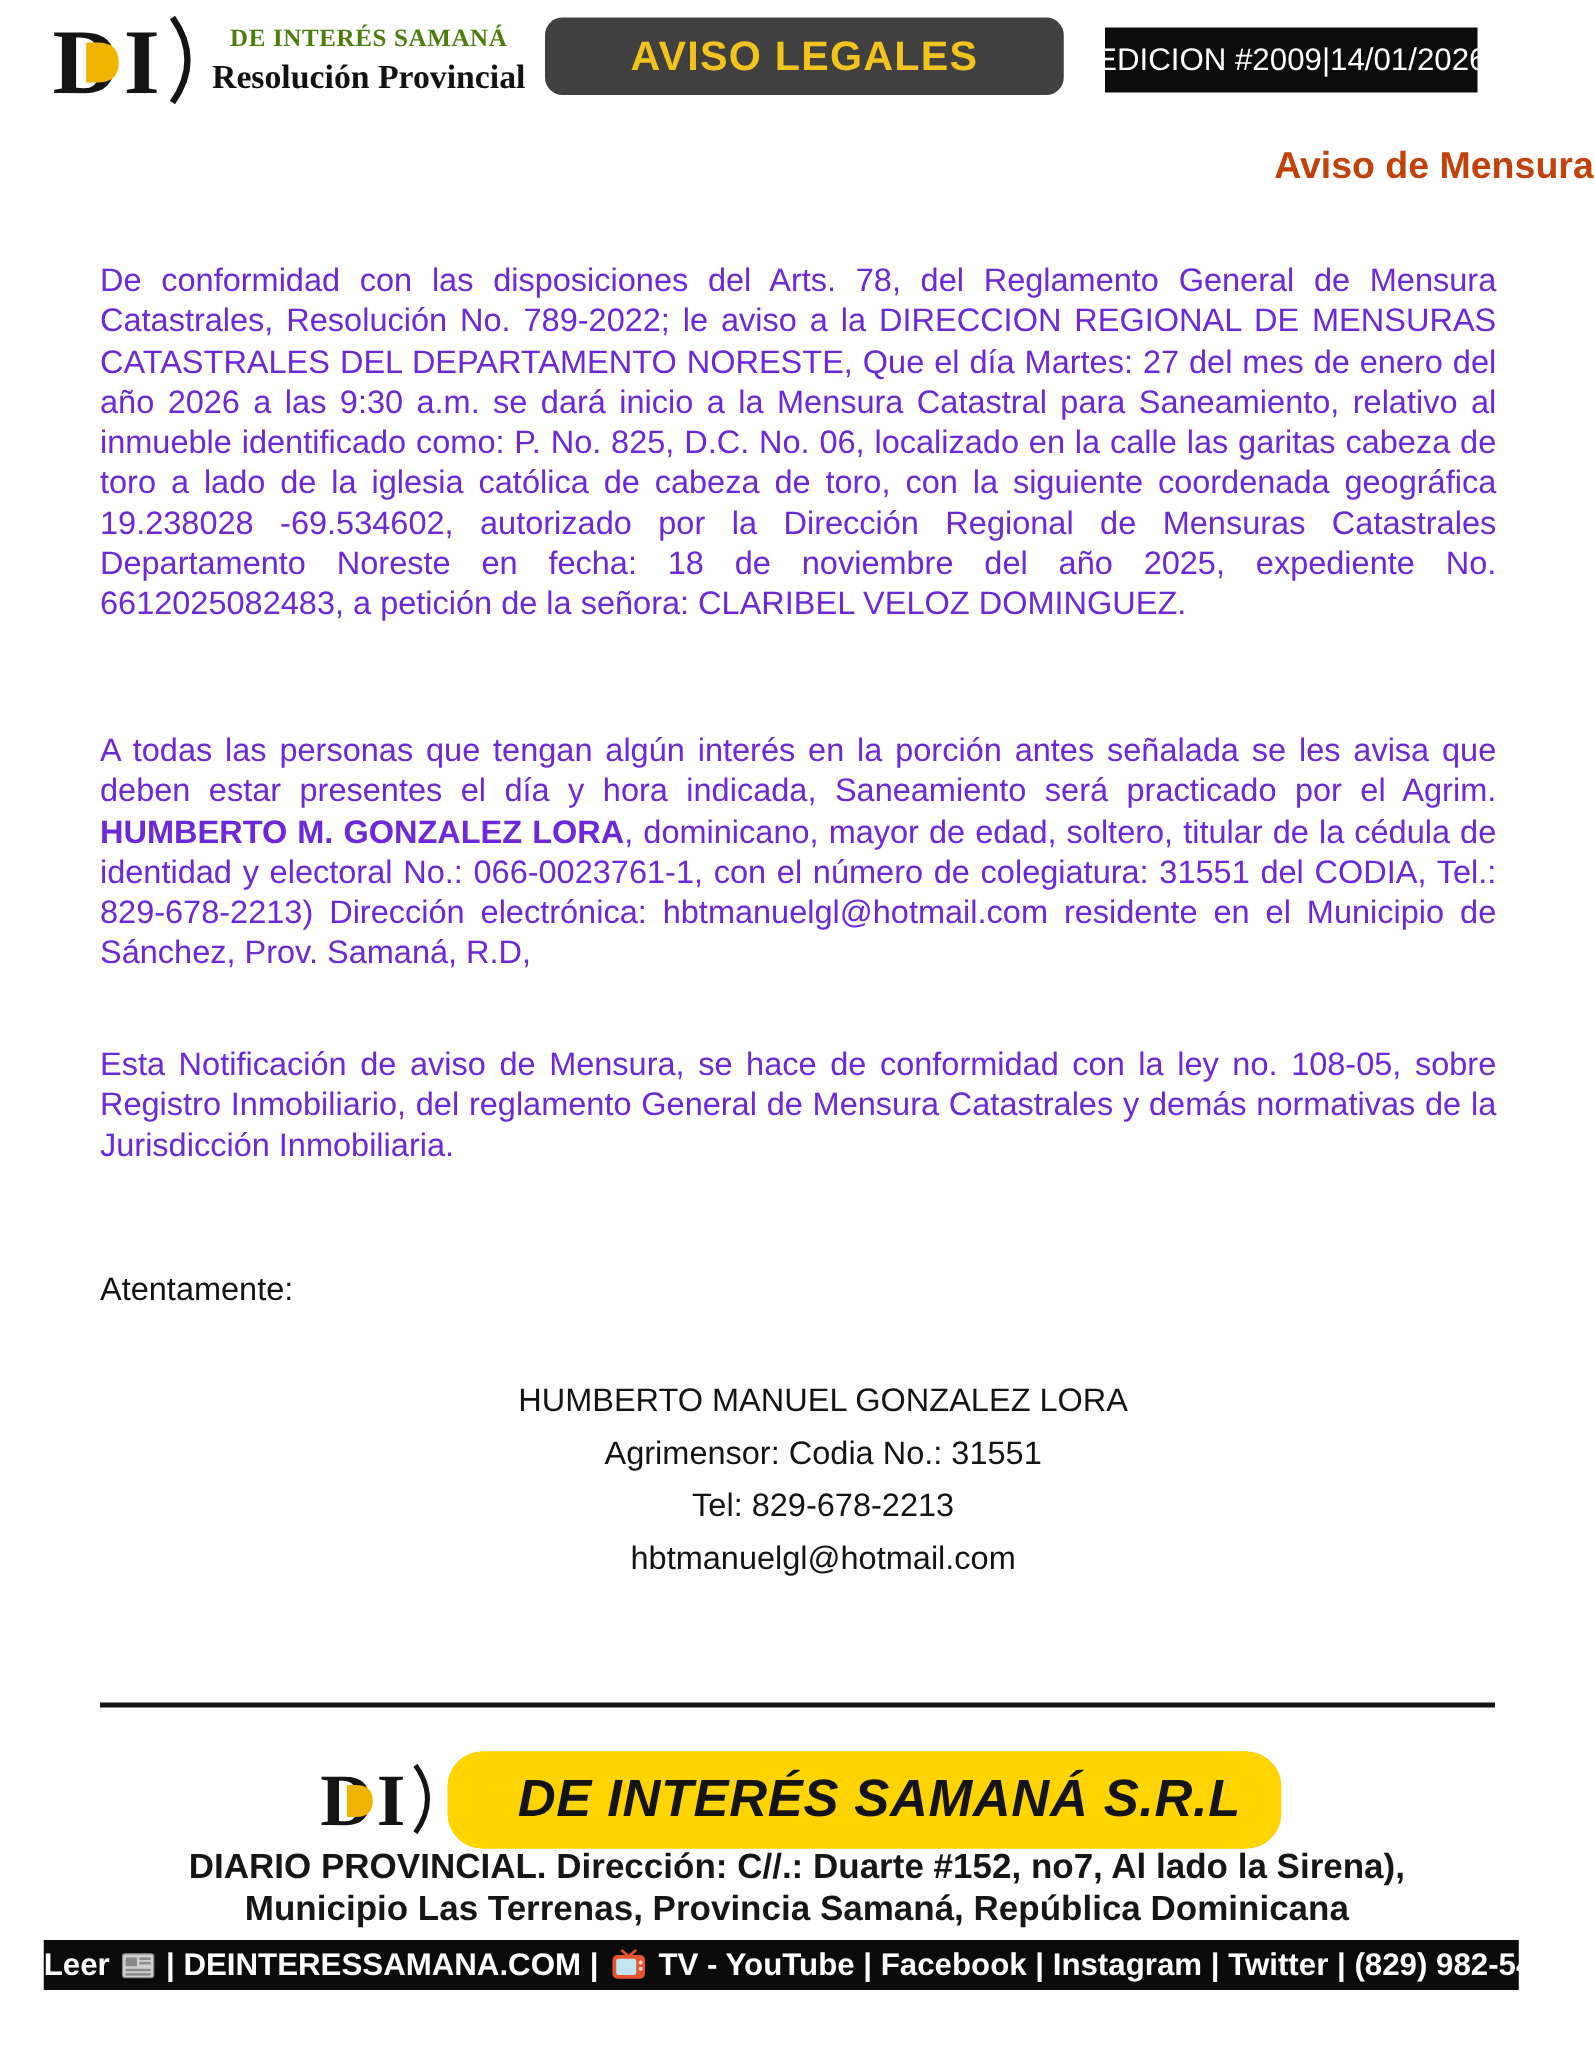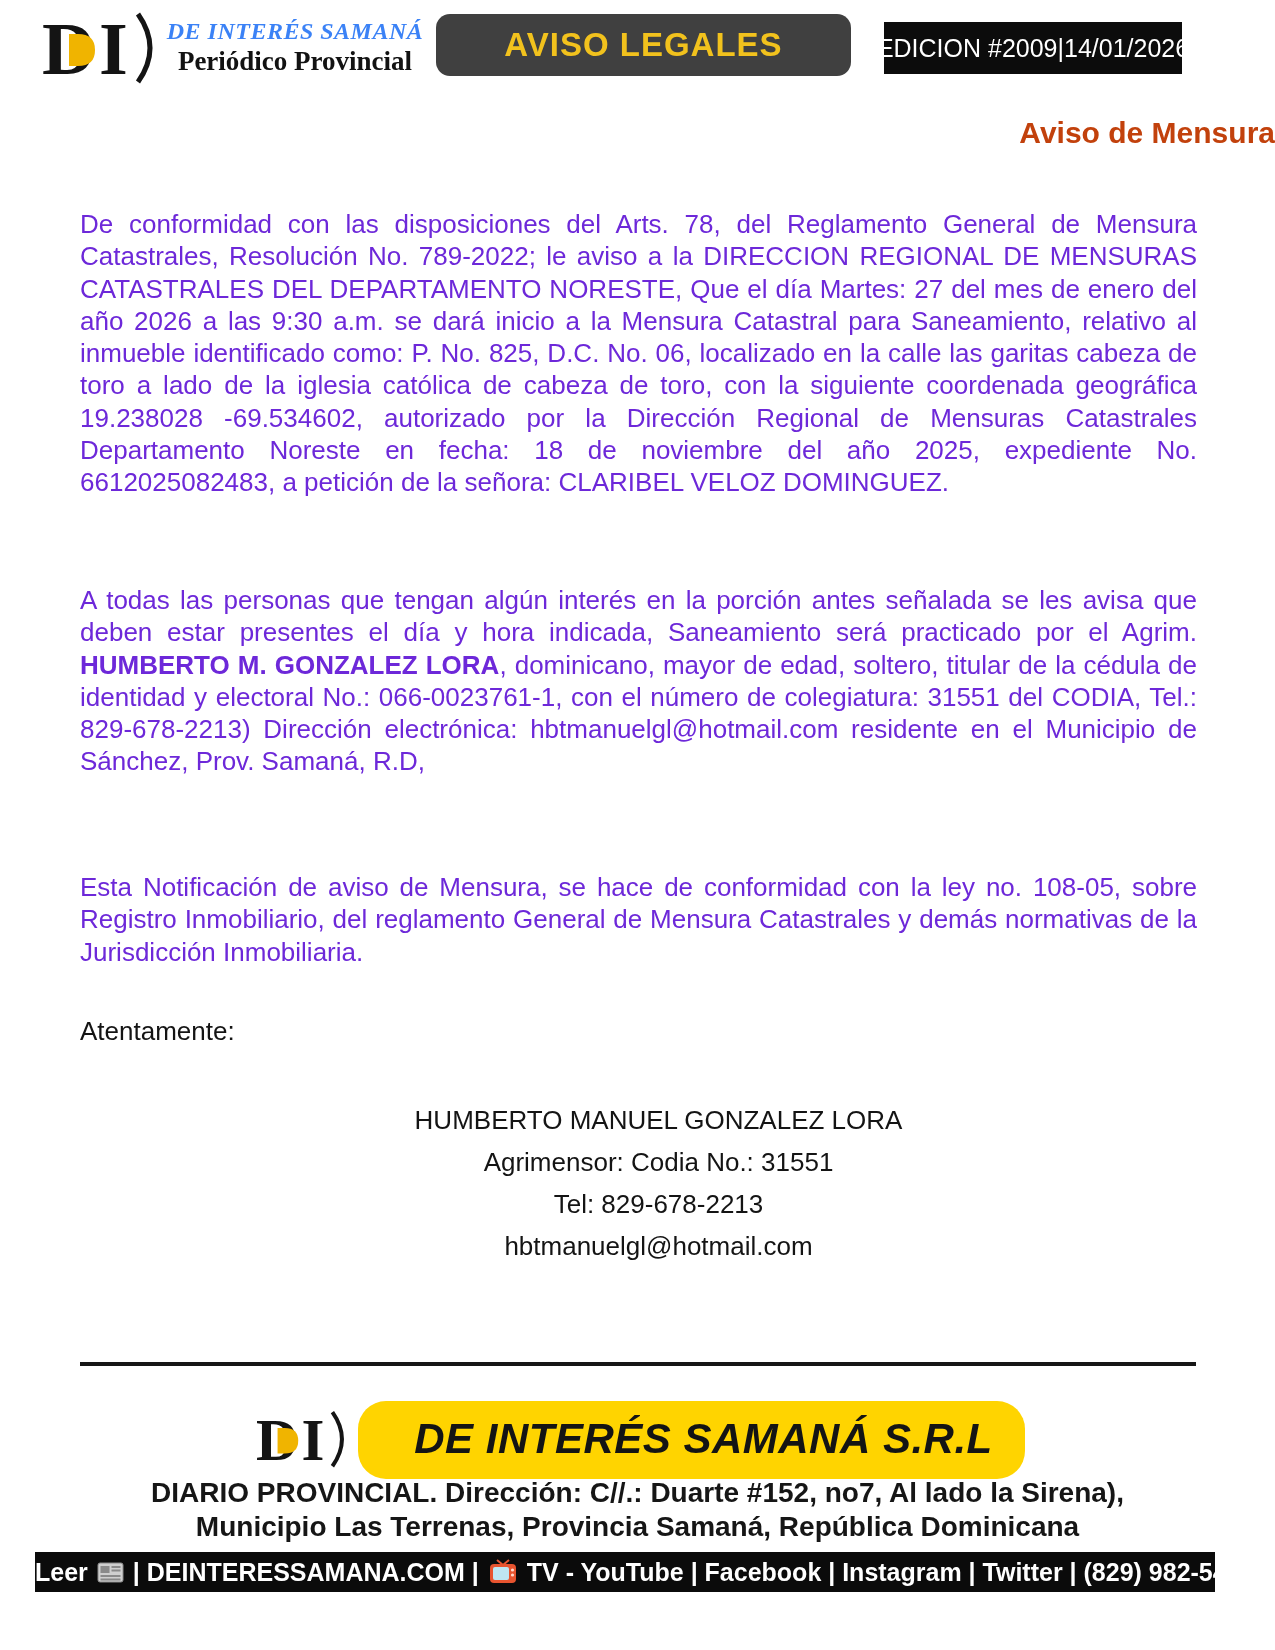--- a/index.html
+++ b/index.html
@@ -13,22 +13,22 @@
     overflow: hidden;
     margin: 0 auto;
   }
 
   
   .header { position: absolute; top: 0; left: 0; width: 100%; height: 100px; }
   .logo-svg { position: absolute; left: 42px; top: 10px; }
   .masthead { position: absolute; left: 160px; top: 16px; width: 270px; text-align: center; }
   .masthead-title {
     font-family: "Liberation Serif", serif;
-    font-weight: bold; font-size: 24px; line-height: 30px; letter-spacing: 0.5px;
-    color: #3b82f6; white-space: nowrap; font-style: italic;
+    font-weight: bold; font-size: 20px; line-height: 30px; letter-spacing: 0.5px;
+    color: #4d7c0f; white-space: nowrap;
   }
   .masthead-subtitle {
     font-family: "Liberation Serif", serif;
     font-weight: bold; font-size: 27px; line-height: 30px;
     color: #121212; white-space: nowrap;
   }
   .banner {
     position: absolute; left: 436px; top: 14px; width: 415px; height: 62px;
     background: #404040; border-radius: 14px;
     display: flex; align-items: center; justify-content: center;
@@ -45,21 +45,21 @@
   .doc-title {
     position: absolute; top: 116px; left: 0; width: 100%;
     text-align: right; font-weight: bold; font-size: 30px; color: #c2410c;
   }
   .para {
     position: absolute; left: 80px; width: 1117px;
     font-size: 26px; line-height: 32.3px; text-align: justify; color: #6d28d9;
   }
   .para-1 { top: 208px; }
   .para-2 { top: 584px; }
-  .para-3 { top: 871px; }
+  .para-3 { top: 835px; }
   .bold-run { font-weight: bold; }
   .closing {
     position: absolute; left: 80px; top: 1016px;
     font-size: 26px; color: #141414;
   }
   .signature {
     position: absolute; left: 0; top: 1104px; width: 100%;
     text-align: center; color: #141414;
   }
   .sig-line { font-size: 26px; line-height: 32px; margin-bottom: 10px; margin-left: 42px; }
@@ -102,21 +102,21 @@
 
     <svg class="logo-svg" width="118" height="78" viewBox="0 0 118 78">
       <text x="0" y="64" font-family="Liberation Serif, serif" font-weight="bold" font-size="74" fill="#141414">D</text>
       <path d="M27 24 h9 q17 0 17 16 q0 16 -17 16 h-9 z" fill="#f0b400"></path>
       <text x="57" y="64" font-family="Liberation Serif, serif" font-weight="bold" font-size="74" fill="#141414">I</text>
       <path d="M96 4 q24 34 0 68" stroke="#141414" stroke-width="5" fill="none"></path>
     </svg>
 
     <div class="masthead">
       <div class="masthead-title">DE INTERÉS SAMANÁ</div>
-      <div class="masthead-subtitle">Periódico Provincial</div>
+      <div class="masthead-subtitle">Resolución Provincial</div>
     </div>
 
     <div class="banner">
       <span class="banner-text" style="color:#f2c21d">AVISO LEGALES</span>
     </div>
 
     <div class="edition">
       <span class="edition-text">EDICION #2009|14/01/2026</span>
     </div>
   </div>

